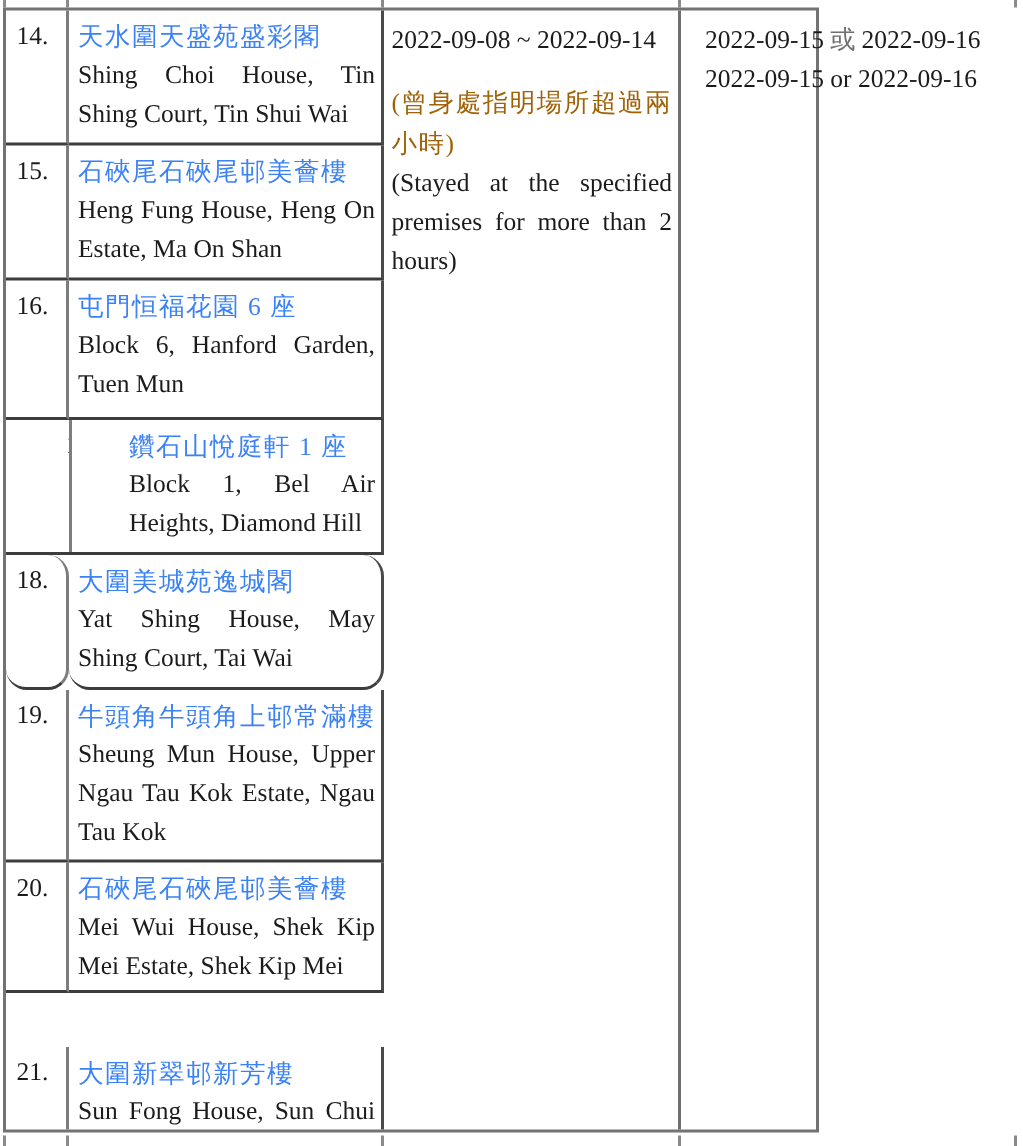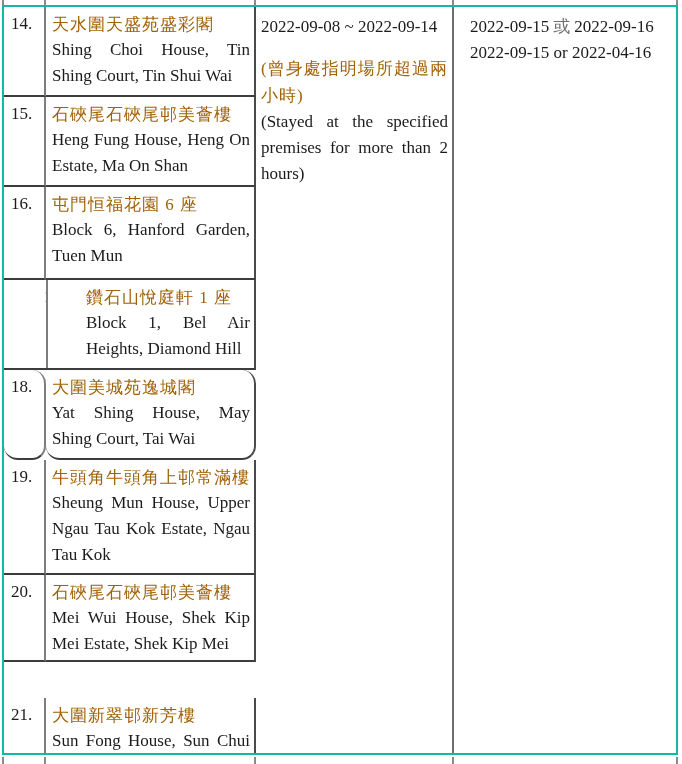--- a/index.html
+++ b/index.html
@@ -27,24 +27,24 @@
   .stub.x0 { left: 2px; }
   .stub.x1 { left: 44px; }
   .stub.x2 { left: 254px; }
   .stub.x3 { left: 452px; }
   .stub.x4 { left: 676px; }
 
   .ct-table {
     position: absolute;
     left: 2px;
     top: 5px;
-    width: 676px;
+    width: 544px;
     height: 750px;
     box-sizing: border-box;
-    border: 2px solid #14b8a6;
+    border: 2px solid #737373;
     display: grid;
     grid-template-columns: 42px 210px 198px 222px;
     grid-template-rows: 90px 90px 93px 90px 90px 115px 87px 91px;
   }
   .cell {
     box-sizing: border-box;
     overflow: hidden;
   }
   .num {
     grid-column: 1;
@@ -69,21 +69,21 @@
     border-right: 2px solid #6f6f6f;
     padding: 7px 4px 0 5px;
   }
   .testdates {
     grid-column: 4;
     grid-row: 1 / span 8;
     padding: 7px 4px 0 16px;
   }
 
   .zh {
-    color: #a16207;
+    color: #3b82f6;
     font-size: 17px;
     line-height: 25px;
     letter-spacing: 1px;
   }
   .en {
     color: #1b1b1b;
     font-size: 17px;
     line-height: 26px;
     text-align: justify;
   }
@@ -174,21 +174,21 @@
     </div>
 
     <div class="cell period">
       <div class="date-line">2022-09-08 ~ 2022-09-14</div>
       <div class="note-zh">(曾身處指明場所超過兩小時)</div>
       <div class="note-en">(Stayed at the specified premises for more than 2 hours)</div>
     </div>
 
     <div class="cell testdates">
       <div class="date-line"><span>2022-09-15</span><span class="conj">或</span><span>2022-09-16</span></div>
-      <div class="date-line">2022-09-15 or 2022-04-16</div>
+      <div class="date-line">2022-09-15 or 2022-09-16</div>
     </div>
 
   </div>
 
   <div class="stub bottom x0"></div>
   <div class="stub bottom x1"></div>
   <div class="stub bottom x2"></div>
   <div class="stub bottom x3"></div>
   <div class="stub bottom x4"></div>
 

